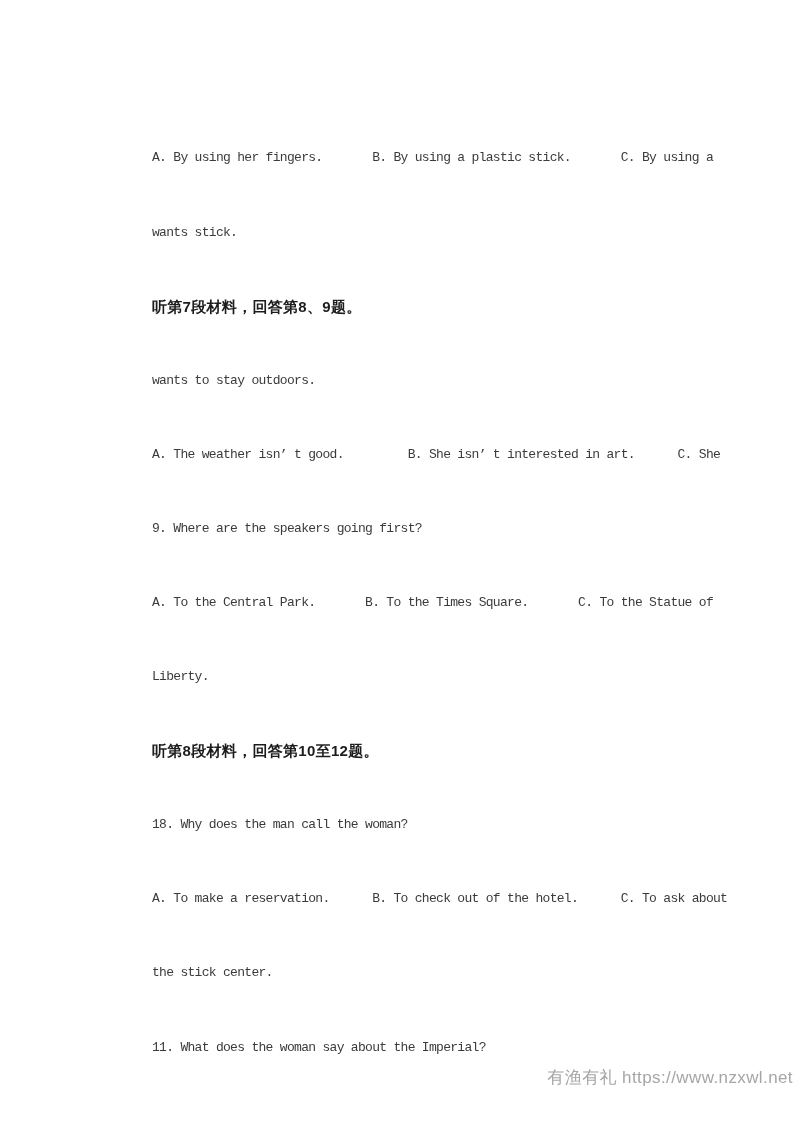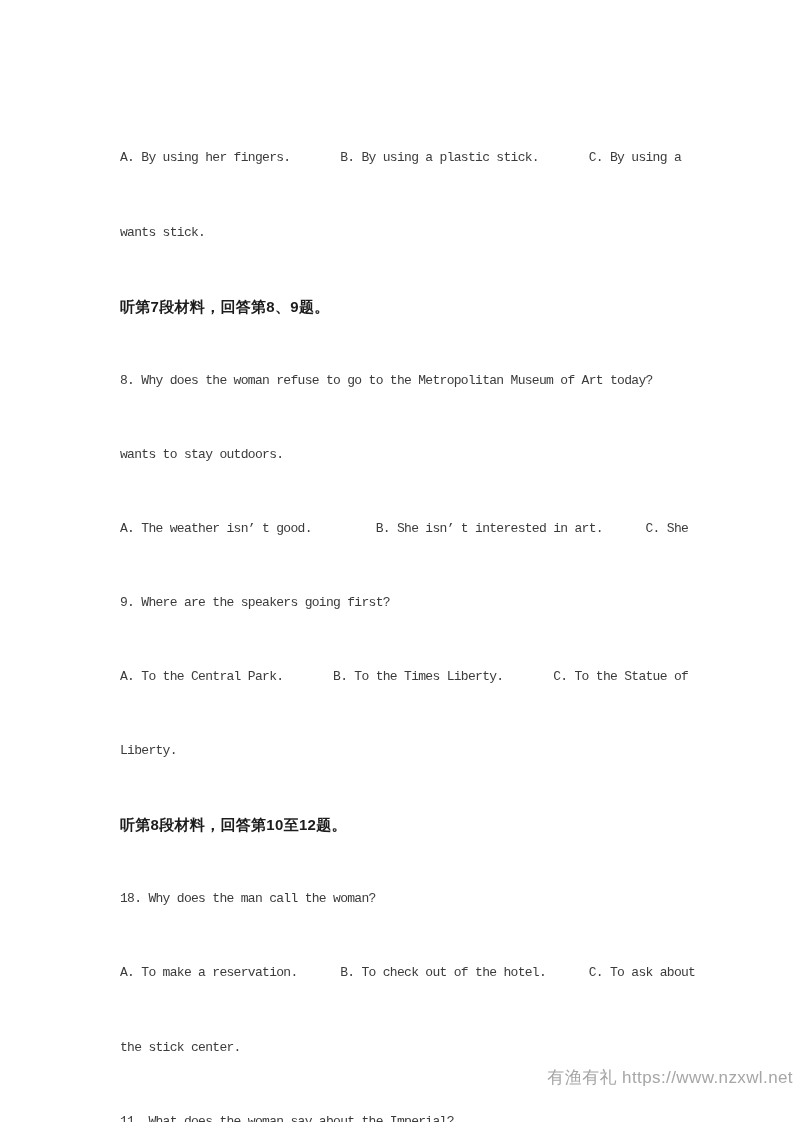--- a/index.html
+++ b/index.html
@@ -20,20 +20,21 @@
     right: 0;
     font-family: "Liberation Mono", "DejaVu Sans Mono", monospace;
     font-size: 13px;
     letter-spacing: -0.7px;
     color: #3b3b3b;
     line-height: 24.7px;
     white-space: pre;
   }
   .line {
     height: 24.7px;
+    margin-left: 32px;
   }
   .hdr {
     font-family: Liberation Sans, sans-serif;
     font-weight: bold;
     font-size: 15px;
     letter-spacing: 0.3px;
     color: #1c1c1c;
   }
   .footer {
     position: absolute;
@@ -47,25 +48,24 @@
     color: #a6a6a6;
   }
 </style>
 </head>
 <body>
 
 <main class="doc">
   <div class="line">A. By using her fingers.       B. By using a plastic stick.       C. By using a</div>
   <div class="line">wants stick.</div>
   <div class="line hdr">听第7段材料，回答第8、9题。</div>
-  <div class="line">8. Why does the woman refuse to go to the Metropolitan Museum of Art today?</div>
   <div class="line">wants to stay outdoors.</div>
   <div class="line">A. The weather isn’ t good.         B. She isn’ t interested in art.      C. She</div>
   <div class="line">9. Where are the speakers going first?</div>
-  <div class="line">A. To the Central Park.       B. To the Times Liberty.       C. To the Statue of</div>
+  <div class="line">A. To the Central Park.       B. To the Times Square.       C. To the Statue of</div>
   <div class="line">Liberty.</div>
   <div class="line hdr">听第8段材料，回答第10至12题。</div>
   <div class="line">18. Why does the man call the woman?</div>
   <div class="line">A. To make a reservation.      B. To check out of the hotel.      C. To ask about</div>
   <div class="line">the stick center.</div>
   <div class="line">11. What does the woman say about the Imperial?</div>
   
   
   
   

